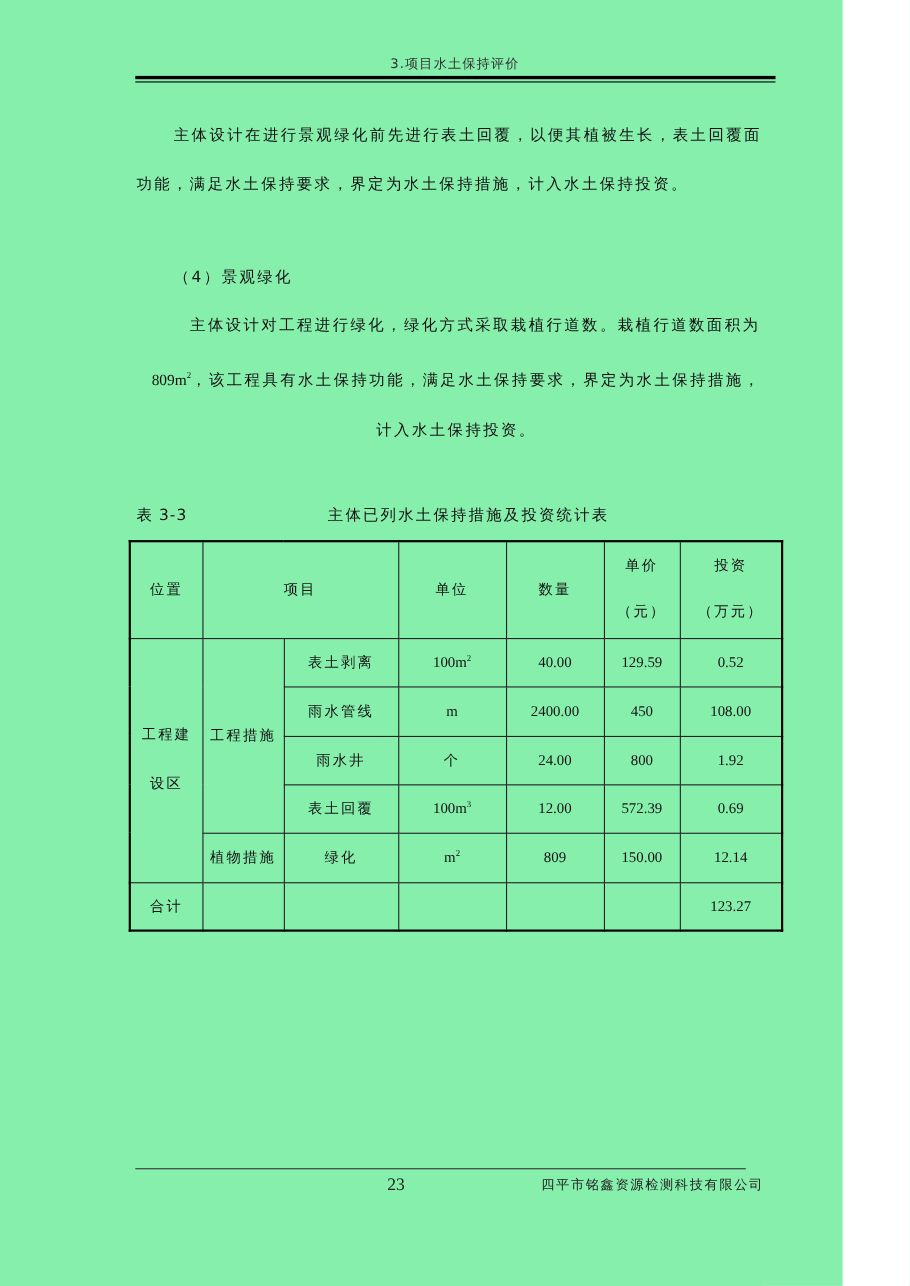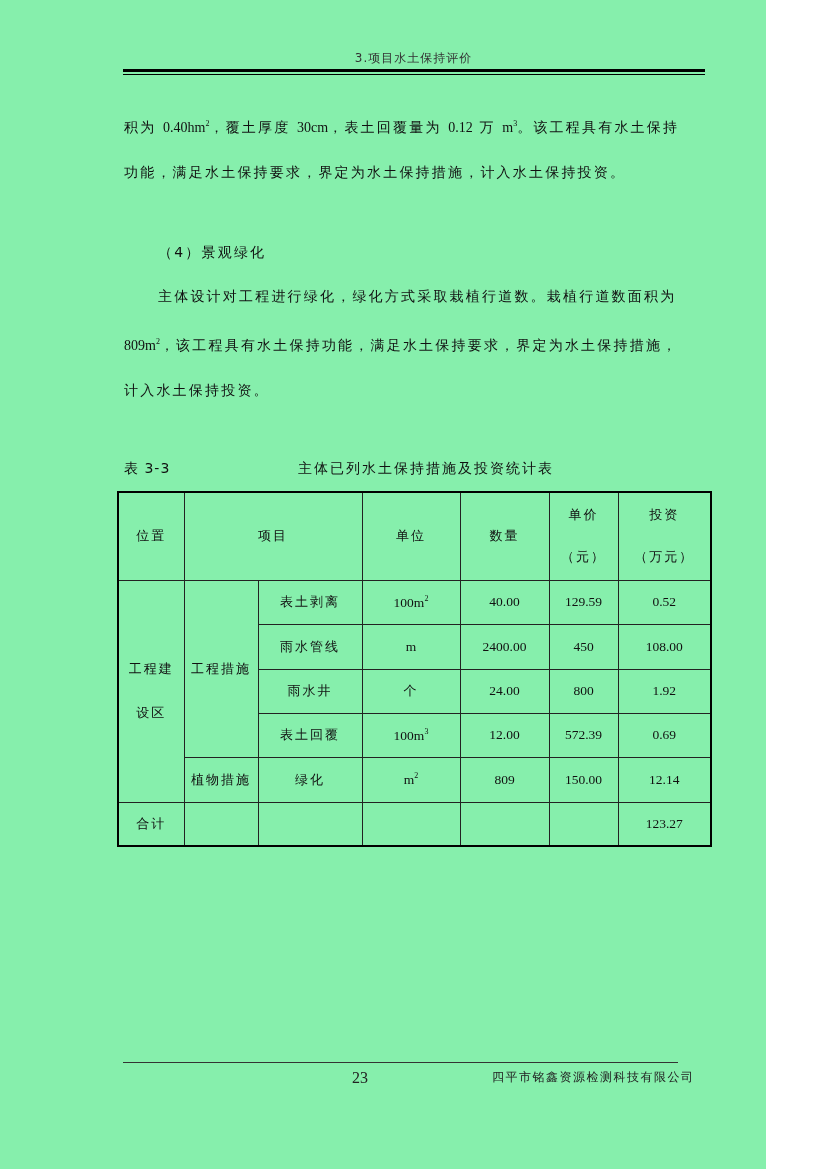--- a/index.html
+++ b/index.html
@@ -36,29 +36,29 @@
 </head>
 <body>
 
 <div class="page">
 
   <div class="hdr-title">3.项目水土保持评价</div>
   <div class="hdr-rule-thick"></div>
   <div class="hdr-rule-thin"></div>
 
   <div class="para" style="top:101px;">
-    <div><span>积为 </span><span class="num">0.40hm</span><span class="sup num">2</span><span>，覆土厚度 </span><span class="num">30cm</span><span>，表土回覆量为 </span><span class="num">0.12</span><span> 万 </span><span class="num">m</span><span class="sup num">3</span><span>。该工程具有水土保持</span></div>
+    <div><span class="ind"></span><span>主体设计在进行景观绿化前先进行表土回覆，以便其植被生长，表土回覆面</span></div>
     <div><span>功能，满足水土保持要求，界定为水土保持措施，计入水土保持投资。</span></div>
   </div>
 
   <div class="para" style="top:230px;">
     <span class="ind" style="width:34px;"></span><span>（4）景观绿化</span>
   </div>
 
-  <div class="para" style="top:274px;">
+  <div class="para" style="top:274px;text-align:center;">
     <div><span class="ind"></span><span>主体设计对工程进行绿化，绿化方式采取栽植行道数。栽植行道数面积为</span></div>
     <div><span class="num">809m</span><span class="sup num">2</span><span>，该工程具有水土保持功能，满足水土保持要求，界定为水土保持措施，</span></div>
     <div><span>计入水土保持投资。</span></div>
   </div>
 
 
   <div class="caption-label">表 3-3</div>
   <div class="caption-title">主体已列水土保持措施及投资统计表</div>
 
   <table class="tbl">

